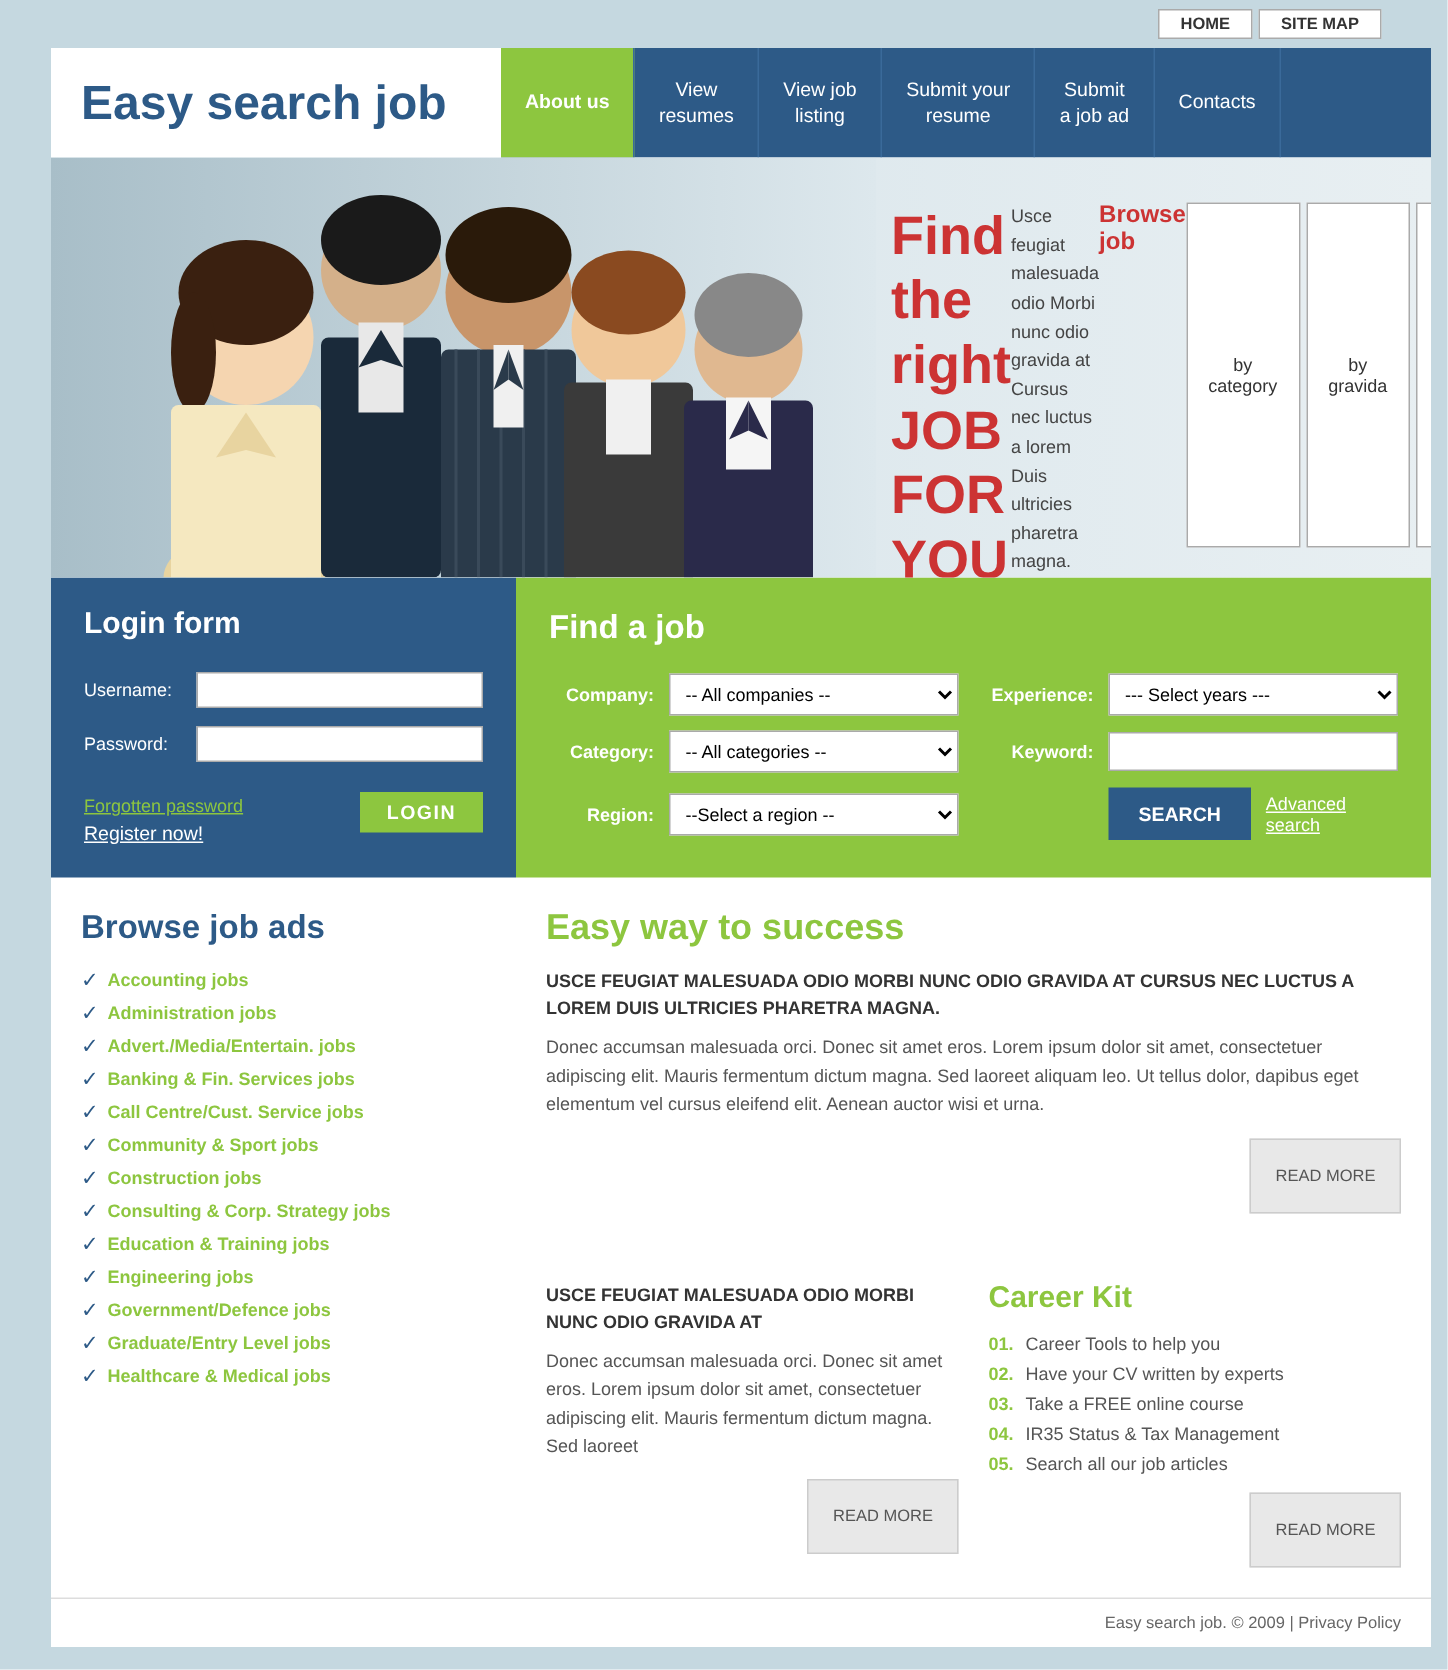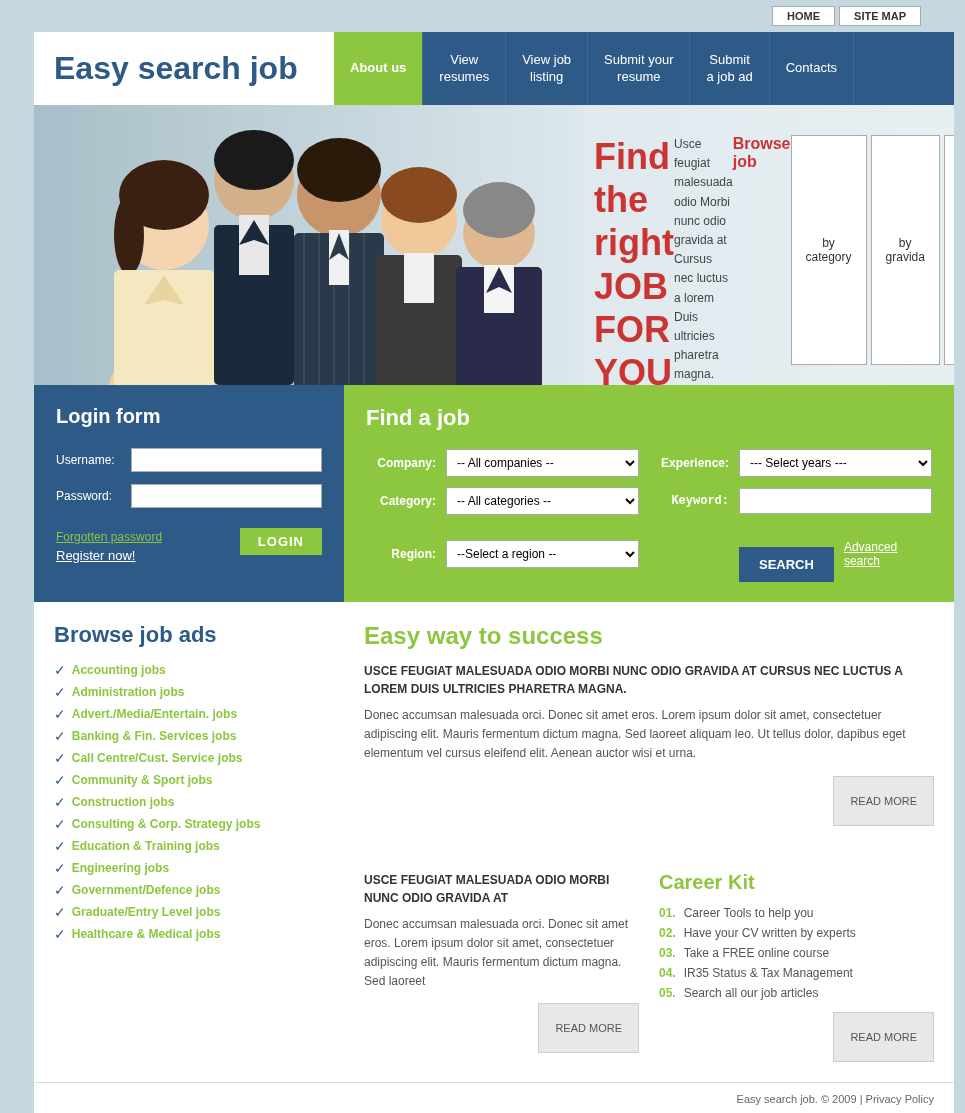--- a/index.html
+++ b/index.html
@@ -235,21 +235,20 @@
       width: 100%;
     }
     .search-btn {
       background: #2d5a87;
       color: white;
       border: none;
       padding: 10px 20px;
       font-size: 13px;
       font-weight: bold;
       cursor: pointer;
-      margin-top: 22px;
     }
     .advanced-link {
       color: white;
       font-size: 12px;
       text-decoration: underline;
       cursor: pointer;
     }
 
     
     .bottom-section {
@@ -553,21 +552,21 @@
             </div>
           </div>
 
           <div class="find-form-row">
             <div class="find-form-label">Category:</div>
             <div class="find-form-control" style="flex:1.2;">
               <select class="form-select">
                 <option>-- All categories --</option>
               </select>
             </div>
-            <div class="find-form-label" style="width:80px;font-family:Liberation Mono, monospace;">Keyword:</div>
+            <div class="find-form-label" style="width:80px;">Keyword:</div>
             <div class="find-form-control" style="flex:1.2;">
               <input type="text" class="form-input" style="">
             </div>
           </div>
 
           <div class="find-form-row">
             <div class="find-form-label">Region:</div>
             <div class="find-form-control" style="flex:1.2;">
               <select class="form-select">
                 <option>--Select a region --</option>

